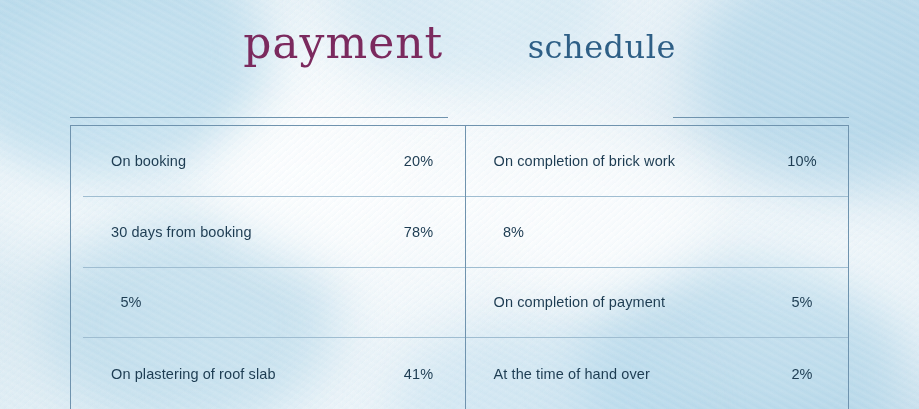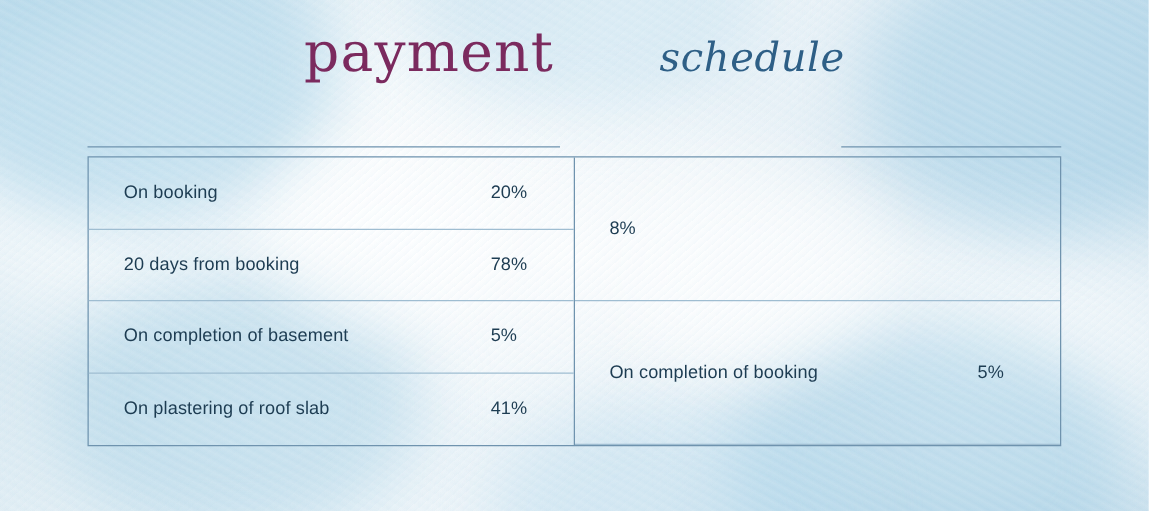--- a/index.html
+++ b/index.html
@@ -64,39 +64,39 @@
     font-size: 44px;
     line-height: 0.96;
     letter-spacing: 1px;
     color: #7b2a5e;
     font-weight: 400;
     display: inline-block;
     padding-right: 44px;
   }
   .title-sub {
     font-family: "DejaVu Serif", "Liberation Serif", serif;
-    font-style: italic;
     font-size: 32px;
     color: #2e5f86;
     line-height: 1;
     margin-top: -6px;
     display: inline-block;
     padding-left: 36px;
     letter-spacing: 0.5px;
   }
 
   .table-frame {
     position: absolute;
     left: 70px;
     top: 125px;
     width: 779px;
-    height: 232px;
+    height: 285px;
     border: 1px solid #6f93ae;
     box-sizing: border-box;
     z-index: 4;
+    padding-left: 12px;
   }
 
   .table-grid {
     display: flex;
     width: 100%;
     height: 100%;
     box-sizing: border-box;
   }
   .col {
     flex: 1 1 50%;
@@ -123,21 +123,21 @@
   .row .label {
     font-size: 14.5px;
     color: #1d3c52;
     letter-spacing: 0.1px;
     white-space: nowrap;
   }
   .row .value {
     font-size: 14.5px;
     color: #1d3c52;
     letter-spacing: 0.1px;
-    text-align: left;
+    text-align: center;
     min-width: 40px;
   }
 
   
   .rule {
     position: absolute;
     top: 117px;
     height: 1px;
     background: #6f93ae;
     z-index: 5;
@@ -168,36 +168,43 @@
   <div class="rule right"></div>
 
   <div class="table-frame">
     <div class="table-grid">
       <div class="col left">
         <div class="row">
           <span class="label">On booking</span>
           <span class="value">20%</span>
         </div>
         <div class="row">
-          <span class="label">20 days from booking</span>
+          <span class="label">30 days from booking</span>
           <span class="value">78%</span>
         </div>
         <div class="row">
-          <span class="label">On completion of basement</span>
           <span class="value">5%</span>
         </div>
         <div class="row last">
           <span class="label">On plastering of roof slab</span>
           <span class="value">41%</span>
         </div>
       </div>
       <div class="col right">
         <div class="row">
+          <span class="label">On completion of brick work</span>
+          <span class="value">10%</span>
+        </div>
+        <div class="row">
           <span class="value">8%</span>
         </div>
         <div class="row">
-          <span class="label">On completion of booking</span>
+          <span class="label">On completion of payment</span>
           <span class="value">5%</span>
+        </div>
+        <div class="row last">
+          <span class="label">At the time of hand over</span>
+          <span class="value">2%</span>
         </div>
       </div>
     </div>
   </div>
 </div>
 
 </body></html>

